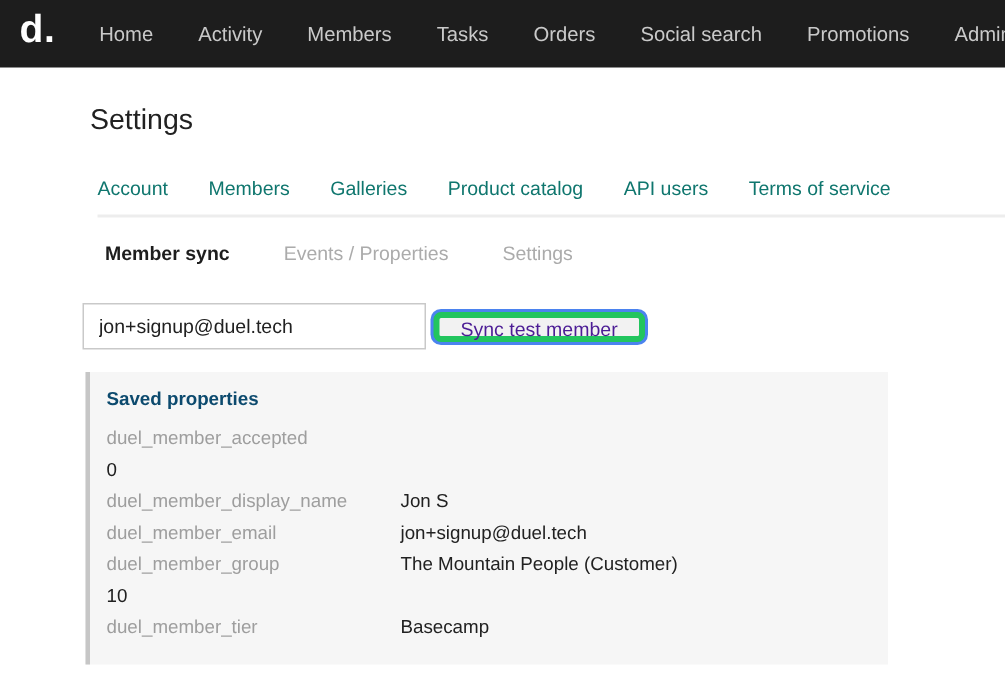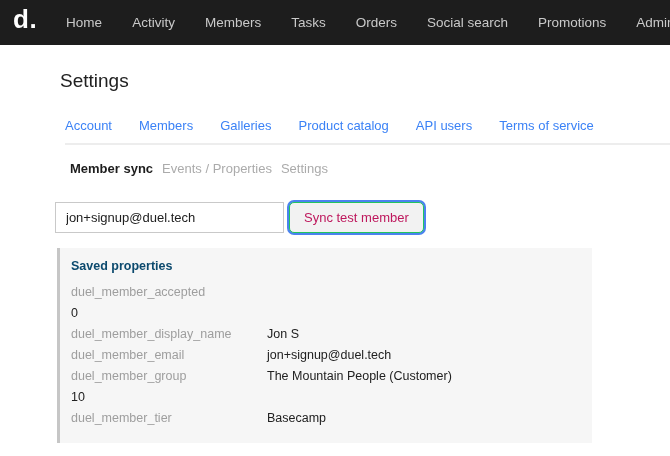--- a/index.html
+++ b/index.html
@@ -49,36 +49,36 @@
 
   
   .tabs {
     display: flex;
     gap: 27px;
     margin: 22px 0 0 65px;
     border-bottom: 2px solid #ededed;
   }
   .tab {
     font-size: 13px;
-    color: #3b82f6;
+    color: #0f766e;
     padding: 4px 0 9px 0;
     cursor: pointer;
     white-space: nowrap;
     border-bottom: 3px solid transparent;
     margin-bottom: -2px;
   }
   .tab.active {
     color: #212121;
     border-bottom: 3px solid #9b9b9b;
   }
 
   
   .subtabs {
     display: flex;
-    gap: 9px;
+    gap: 36px;
     margin: 16px 0 0 70px;
   }
   .subtab {
     font-size: 13px;
     color: #ababab;
     cursor: pointer;
     white-space: nowrap;
   }
   .subtab.active {
     color: #1d1d1d;
@@ -97,27 +97,27 @@
     border: 1px solid #c9c9c9;
     padding: 0 10px;
     font-size: 13px;
     color: #212121;
     font-family: "Liberation Sans", sans-serif;
     outline: none;
     background: #ffffff;
   }
   .sync-button {
     margin-left: 5px;
-    height: 31px;
+    height: 20px;
     padding: 0 14px;
     font-size: 13px;
-    color: #be185d;
+    color: #4c1d95;
     font-family: "Liberation Sans", sans-serif;
     background: #f2f2f2;
-    border: 1px solid #22c55e;
+    border: 4px solid #22c55e;
     border-radius: 5px;
     box-shadow: 0 0 0 2px #4b83ef;
     cursor: pointer;
   }
 
   
   .props-panel {
     margin: 15px 0 0 57px;
     width: 535px;
     background: #f6f6f6;

